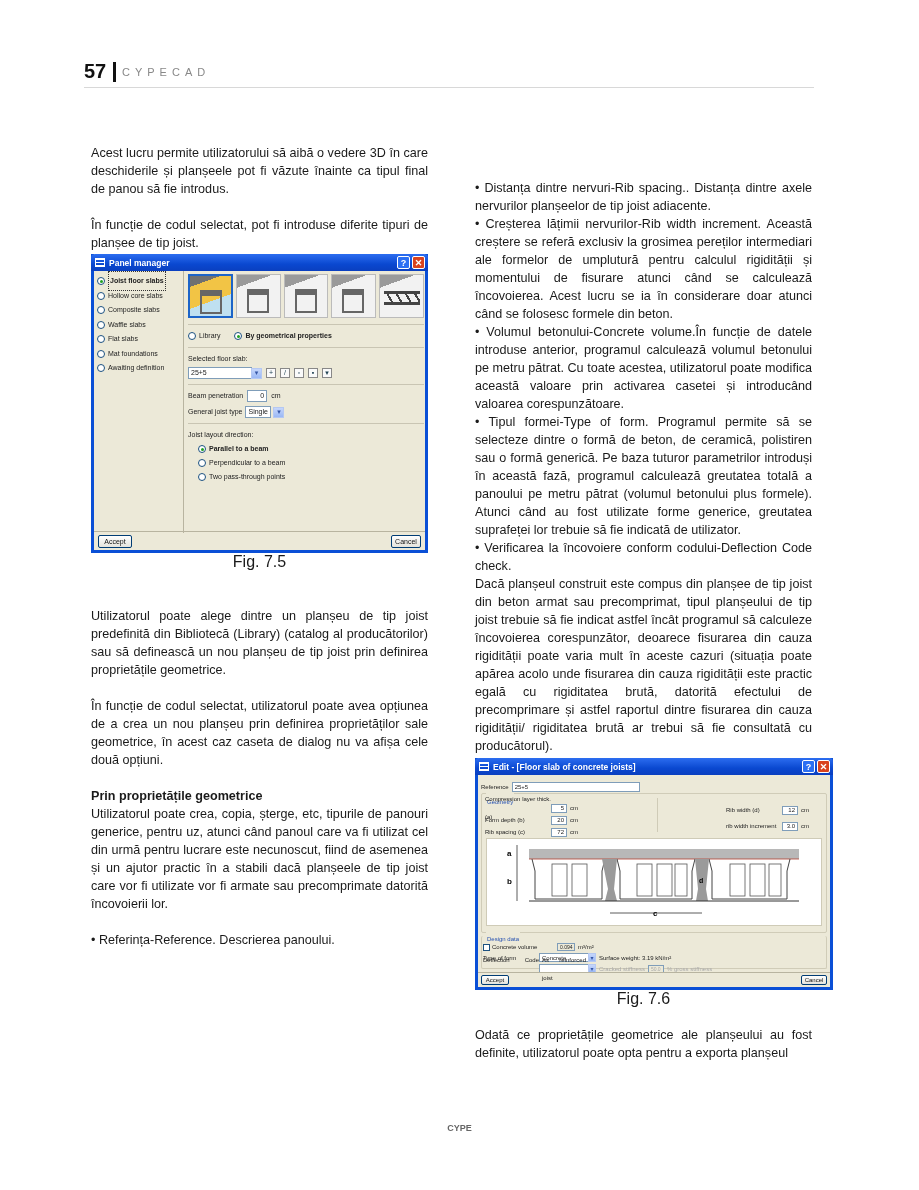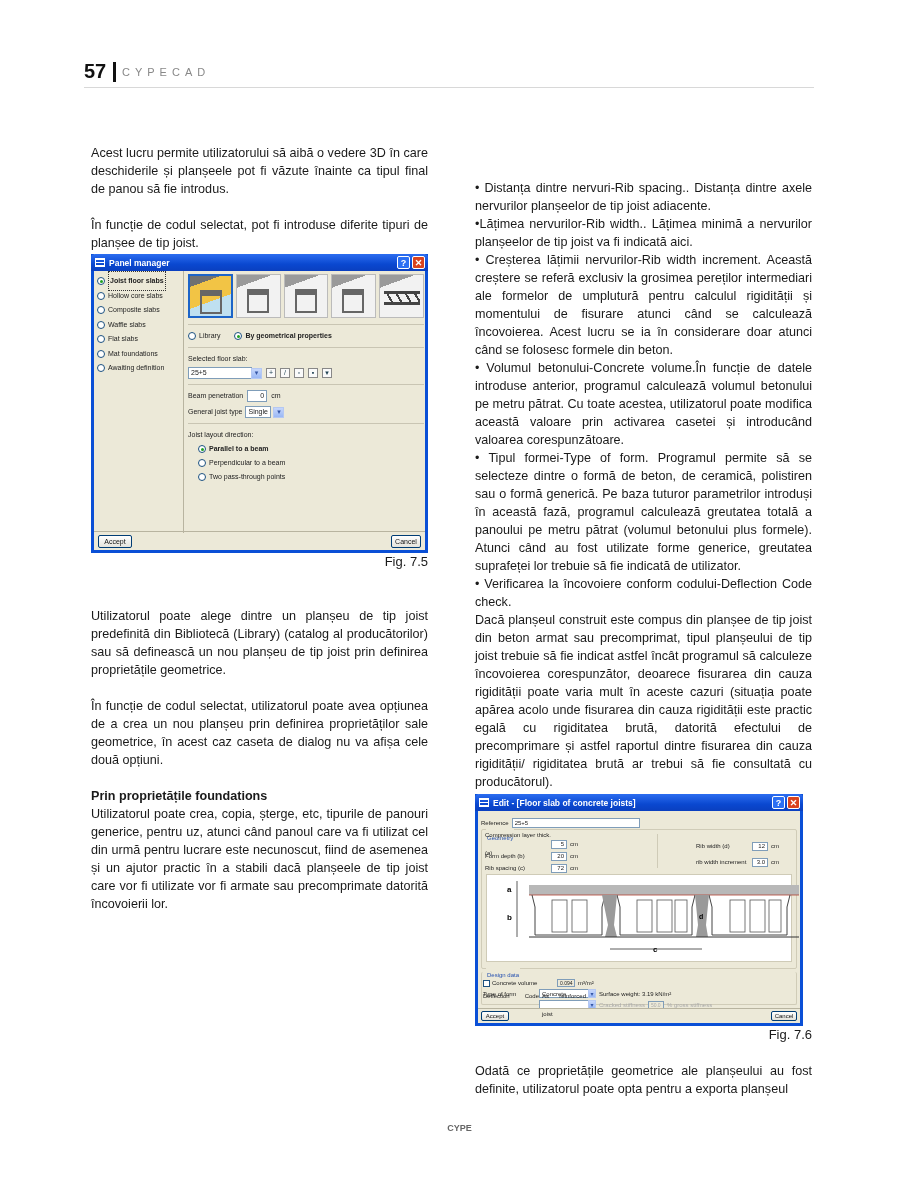--- a/index.html
+++ b/index.html
@@ -7,21 +7,21 @@
   .header { position: absolute; left: 84px; top: 60px; width: 730px; height: 28px; border-bottom: 1px solid #d8d8d8; }
   .page-num { position: absolute; left: 0; top: 0; font-size: 20px; font-weight: bold; color: #111; }
   .bar { position: absolute; left: 29px; top: 2px; width: 3px; height: 20px; background: #111; }
   .book { position: absolute; left: 38px; top: 6px; font-size: 11px; letter-spacing: 5px; color: #888; }
   .col { position: absolute; width: 337px; font-size: 12.6px; line-height: 18px; text-align: justify; }
   .col.left { left: 91px; top: 119px; margin-top: 25px; }
   .col.right { left: 475px; top: 135px; margin-top: 44px; }
   .col p { margin: 0; }
   .gap { height: 18px; }
   .h { font-weight: bold; }
-  .fig-cap { text-align: right; font-size: 13px; line-height: 18px; }
+  .fig-cap { text-align: center; font-size: 16px; line-height: 18px; }
   .footer { position: absolute; left: 0; width: 919px; top: 1123px; text-align: center; font-size: 9px; color: #666; font-weight: bold; }
 
   
   .dlg { border: 3px solid #0a4fd6; border-top: none; background: #ece9d8; position: relative; font-family: "Liberation Sans", sans-serif; }
   .dlg-title { height: 17px; background: linear-gradient(#2c6df0, #0a48d0 60%, #0a3fbf); color: #fff; font-size: 8.5px; font-weight: bold; display: flex; align-items: center; padding-left: 4px; margin: 0 -3px; border-radius: 4px 4px 0 0; }
   .dlg-title .ico { width: 10px; height: 9px; border: 1px solid #fff; margin-right: 4px; background: repeating-linear-gradient(#fff 0 1px, transparent 1px 3px); }
   .tb-btns { margin-left: auto; display: flex; gap: 2px; margin-right: 3px; }
   .tb-btn { width: 13px; height: 13px; border: 1px solid #fff; border-radius: 2px; font-size: 9px; color: #fff; display: flex; align-items: center; justify-content: center; font-weight: bold; }
   .tb-btn.help { background: #2b6ff3; }
   .tb-btn.close { background: #d9421d; }
@@ -40,21 +40,21 @@
   .thumb.truss .shape { border: none; background: repeating-linear-gradient(60deg, transparent 0 6px, #444 6px 8px); border-top: 3px solid #444; border-bottom: 3px solid #444; height: 14px; top: 16px; left: 4px; width: 36px; }
   .sep { height: 1px; background: #c9c5b3; margin: 4px 0; }
   .row { display: flex; align-items: center; font-size: 7px; color: #222; height: 14px; }
   .row .b { font-weight: bold; }
   .inp { background: #fff; border: 1px solid #7f9db9; height: 12px; font-size: 7px; display: flex; align-items: center; padding: 0 2px; }
   .combo-arrow { width: 11px; height: 11px; background: linear-gradient(#c6d6fb, #9ab8f5); border: 1px solid #b5c8f2; color: #3556a6; font-size: 7px; display: flex; align-items: center; justify-content: center; margin-left: -1px; }
   .tool-ico { width: 10px; height: 10px; border: 1px solid #888; background: #fafafa; margin-left: 4px; font-size: 7px; display: flex; align-items: center; justify-content: center; color: #245; }
   .pm-bottom { position: absolute; left: 0; right: 0; bottom: 0; height: 19px; border-top: 1px solid #b8b4a0; }
   .xpbtn { position: absolute; height: 13px; font-size: 7px; border: 1px solid #003c74; border-radius: 2px; background: linear-gradient(#fff, #e4e3dc); display: flex; align-items: center; justify-content: center; color: #111; top: 3px; }
 
-  #ed { width: 328px; height: 232px; margin-top: 3px; }
+  #ed { width: 358px; height: 232px; margin-top: 3px; }
   .ed-sec { position: absolute; left: 3px; right: 3px; border: 1px solid #d0ccb8; border-radius: 2px; }
   .ed-sec .cap { position: absolute; left: 4px; top: -1px; font-size: 6px; color: #2550b0; background: #ece9d8; padding: 0 1px; }
   .f6 { font-size: 6px; color: #222; }
   .diagram { position: absolute; left: 8px; right: 8px; top: 80px; height: 88px; background: #fff; border: 1px solid #cfcbb7; }
 </style>
 </head>
 <body>
 
 <div class="header">
   <span class="page-num">57</span>
@@ -177,28 +177,28 @@
       <span class="xpbtn" style="right:4px;width:30px;">Cancel</span>
     </div>
   </div>
   <p class="fig-cap">Fig. 7.5</p>
   <div class="gap"></div>
   <div class="gap"></div>
   <p>Utilizatorul poate alege dintre un planșeu de tip joist predefinită din Bibliotecă (Library) (catalog al producătorilor) sau să definească un nou planșeu de tip joist prin definirea proprietățile geometrice.</p>
   <div class="gap"></div>
   <p>În funcție de codul selectat, utilizatorul poate avea opțiunea de a crea un nou planșeu prin definirea proprietăților sale geometrice, în acest caz caseta de dialog nu va afișa cele două opțiuni.</p>
   <div class="gap"></div>
-  <p class="h">Prin proprietățile foundations</p>
+  <p class="h">Prin proprietățile geometrice</p>
   <p>Utilizatorul poate crea, copia, șterge, etc, tipurile de panouri generice, pentru uz, atunci când panoul care va fi utilizat cel din  urmă pentru lucrare este necunoscut, fiind de asemenea și un ajutor practic în a stabili dacă planșeele de tip joist care vor fi utilizate vor fi armate sau precomprimate datorită încovoierii lor.</p>
   <div class="gap"></div>
+  <p>• Referința-Reference. Descrierea panoului.</p>
 </div>
 
 <div class="col right">
   <p>• Distanța dintre nervuri-Rib spacing.. Distanța dintre axele nervurilor planșeelor de tip joist adiacente.</p>
-  <p>•Lățimea nervurilor-Rib width.. Lățimea minimă a nervurilor planșeelor de tip joist va fi indicată aici.</p>
   <p>• Creșterea lățimii nervurilor-Rib width increment. Această creștere se referă exclusiv la grosimea pereților intermediari ale formelor de umplutură pentru calculul rigidității și momentului de fisurare atunci când se calculează încovoierea. Acest lucru se ia în considerare doar atunci când se folosesc formele din beton.</p>
   <p>• Volumul betonului-Concrete volume.În funcție de datele introduse anterior, programul calculează volumul betonului pe metru pătrat. Cu toate acestea, utilizatorul poate modifica această valoare prin activarea casetei și introducând valoarea corespunzătoare.</p>
   <p>• Tipul formei-Type of form. Programul permite să se selecteze dintre o formă de beton, de ceramică, polistiren sau o formă generică. Pe baza tuturor parametrilor introduși în această fază, programul calculează greutatea totală a panoului pe metru pătrat (volumul betonului plus formele). Atunci când au fost utilizate forme generice, greutatea suprafeței lor trebuie să fie indicată de utilizator.</p>
   <p>• Verificarea la încovoiere conform codului-Deflection Code check.</p>
   <p>Dacă planșeul construit este compus din planșee de tip joist din beton armat sau precomprimat, tipul planșeului de tip joist trebuie să fie indicat astfel încât programul să calculeze încovoierea corespunzător, deoarece fisurarea din cauza rigidității poate varia mult în aceste cazuri (situația poate apărea acolo unde fisurarea din cauza rigidității este practic egală cu rigiditatea brută, datorită efectului de precomprimare și astfel raportul dintre fisurarea din cauza rigidității/ rigiditatea brută ar trebui să fie consultată cu producătorul).</p>
 
   <div class="dlg" id="ed">
     <div class="dlg-title">
       <span class="ico"></span>
       <span>Edit - [Floor slab of concrete joists]</span>

